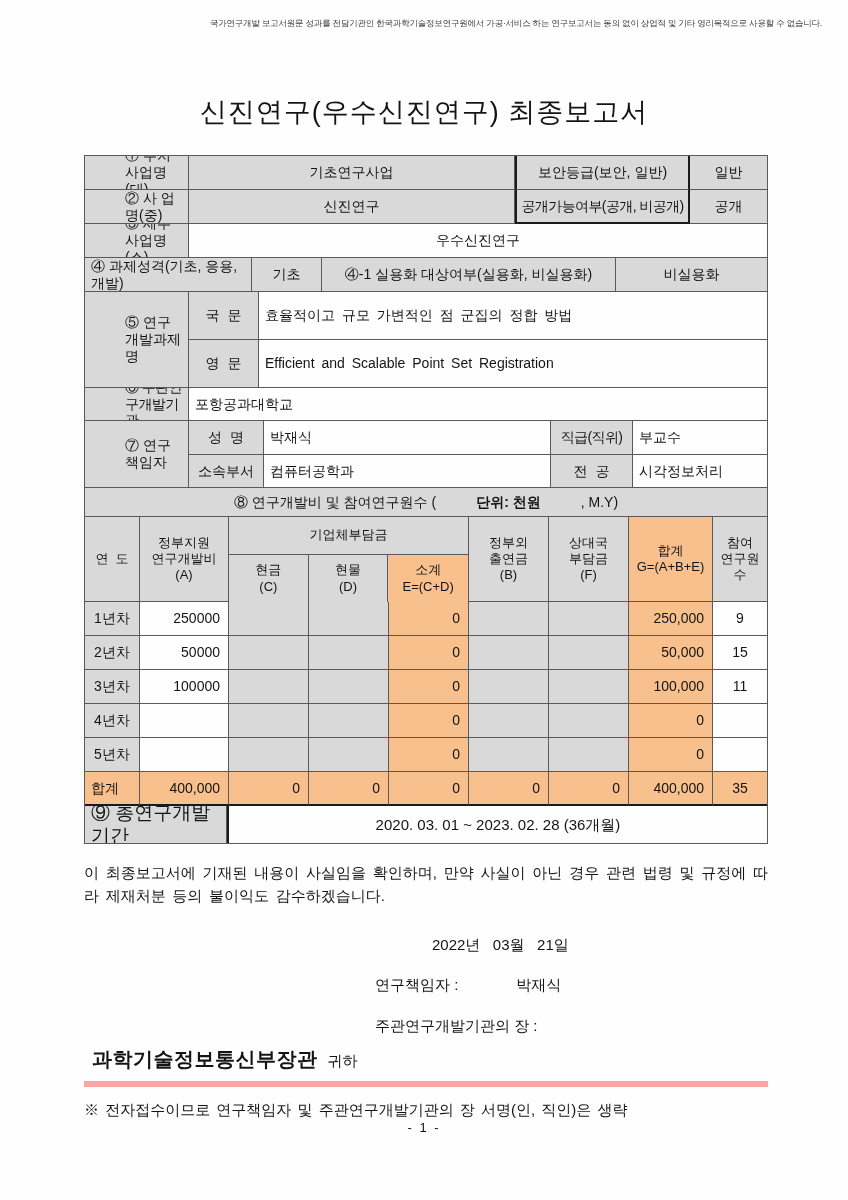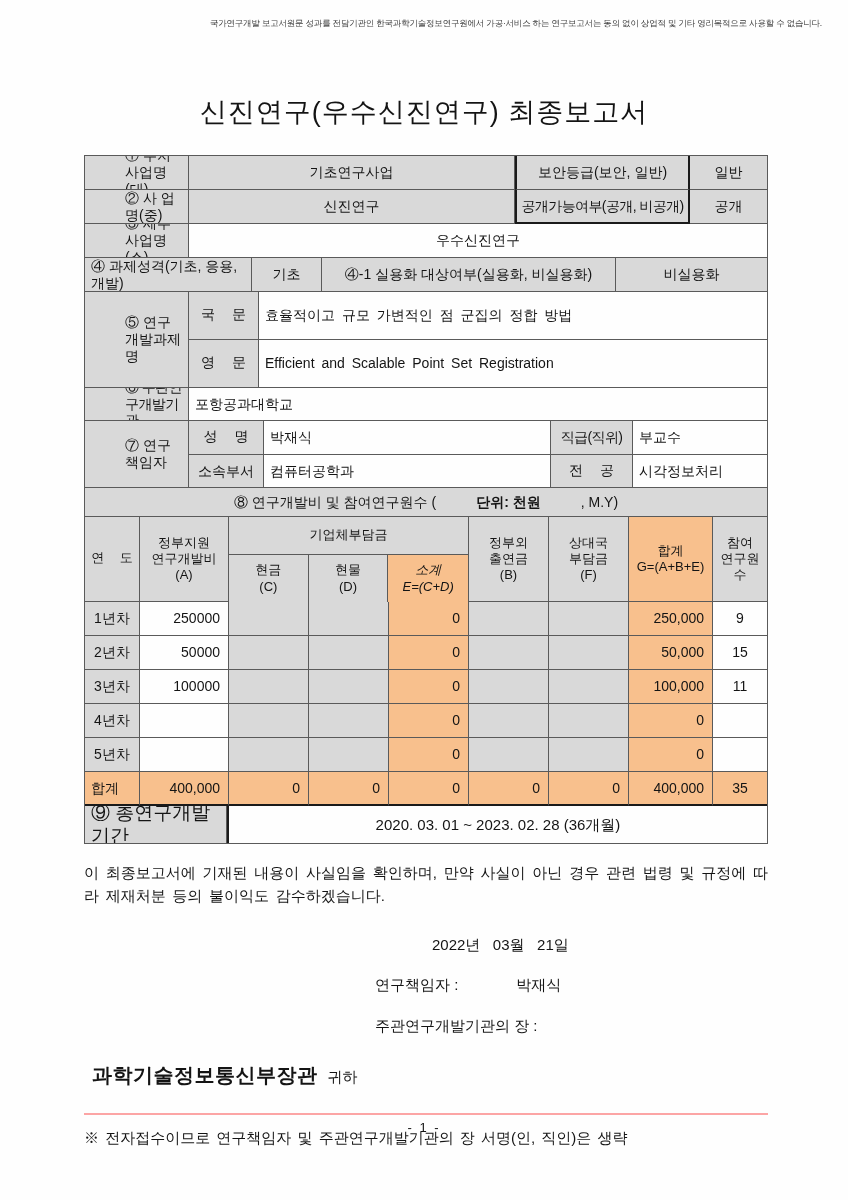--- a/index.html
+++ b/index.html
@@ -32,21 +32,21 @@
     font-size: 14px; line-height: 1.2;
     padding: 2px 4px;
     overflow: hidden;
   }
   .cell.last { border-right: none; }
   .bg-g { background: #d9d9d9; }
   .bg-o { background: #f8c08d; }
   .ctr  { justify-content: center; text-align: center; }
   .lft  { justify-content: flex-start; padding-left: 6px; }
   .rgt  { justify-content: flex-end; padding-right: 8px; }
-  .pre  { white-space: pre; font-family: Liberation Mono, monospace; }
+  .pre  { white-space: pre; }
   .pl   { white-space: pre-line; text-align: center; justify-content: center; }
   .tight{ letter-spacing: -0.6px; padding-left:2px; padding-right:2px; }
   .wsp  { word-spacing: 3px; }
 
   .h34 { height: 34px; } .h48 { height: 48px; } .h33 { height: 33px; }
   .h29 { height: 29px; gap: 40px; } .h37 { height: 37px; }
 
   .w104 { width: 104px; padding-left: 40px; } .w326 { width: 326px; } .w175 { width: 175px; }
   .w167 { width: 167px; } .w70  { width: 70px; }  .w294 { width: 294px; }
   .w75  { width: 75px; }  .w287 { width: 287px; } .w82  { width: 82px; }
@@ -78,22 +78,22 @@
     text-align: justify; word-spacing: 2.5px;
   }
   .sig { margin-top: 28px; font-size: 15px; }
   .sig-date { margin-left: 348px; white-space: pre; }
   .sig-line { margin-top: 21px; display: flex; }
   .sig-pi-label { margin-left: 291px; white-space: pre; }
   .sig-pi-name { margin-left: 58px; }
   .sig-org { margin-top: 22px; margin-left: 291px; white-space: pre; }
 
   .minister-line {
-    margin-top: 26px; padding-bottom: 24px; padding-left: 8px;
-    border-bottom: 2px solid #fca5a5;
+    margin-top: 10px; padding-bottom: 8px; padding-left: 8px;
+    border-bottom: 6px solid #fca5a5;
     display: flex; align-items: baseline;
   }
   .minister { font-size: 20px; font-weight: bold; letter-spacing: 0.5px; }
   .gwiha { font-size: 15px; margin-left: 10px; }
   .note { margin-top: 14px; font-size: 15px; word-spacing: 2px; }
   .page-num {
     position: absolute; top: 1120px; left: 0; width: 848px;
     text-align: center; font-size: 13px; letter-spacing: 2px;
   }
 </style>
@@ -185,21 +185,21 @@
         <div class="cell side c-a bg-g pl mh">정부지원
 연구개발비
 (A)</div>
         <div class="corp-block bg-g">
           <div class="corp-top mh">기업체부담금</div>
           <div class="corp-bot">
             <div class="cell c-m bg-g pl mh" style="border-bottom:none;">현금
 (C)</div>
             <div class="cell c-m bg-g pl mh" style="border-bottom:none;">현물
 (D)</div>
-            <div class="cell c-m bg-o pl mh last" style="border-bottom:none;font-style:italic;">소계
+            <div class="cell c-m bg-o pl mh last" style="border-bottom:none;">소계
 E=(C+D)</div>
           </div>
         </div>
         <div class="cell side c-m bg-g pl mh">정부외
 출연금
 (B)</div>
         <div class="cell side c-m bg-g pl mh">상대국
 부담금
 (F)</div>
         <div class="cell side c-g bg-o pl mh">합계

